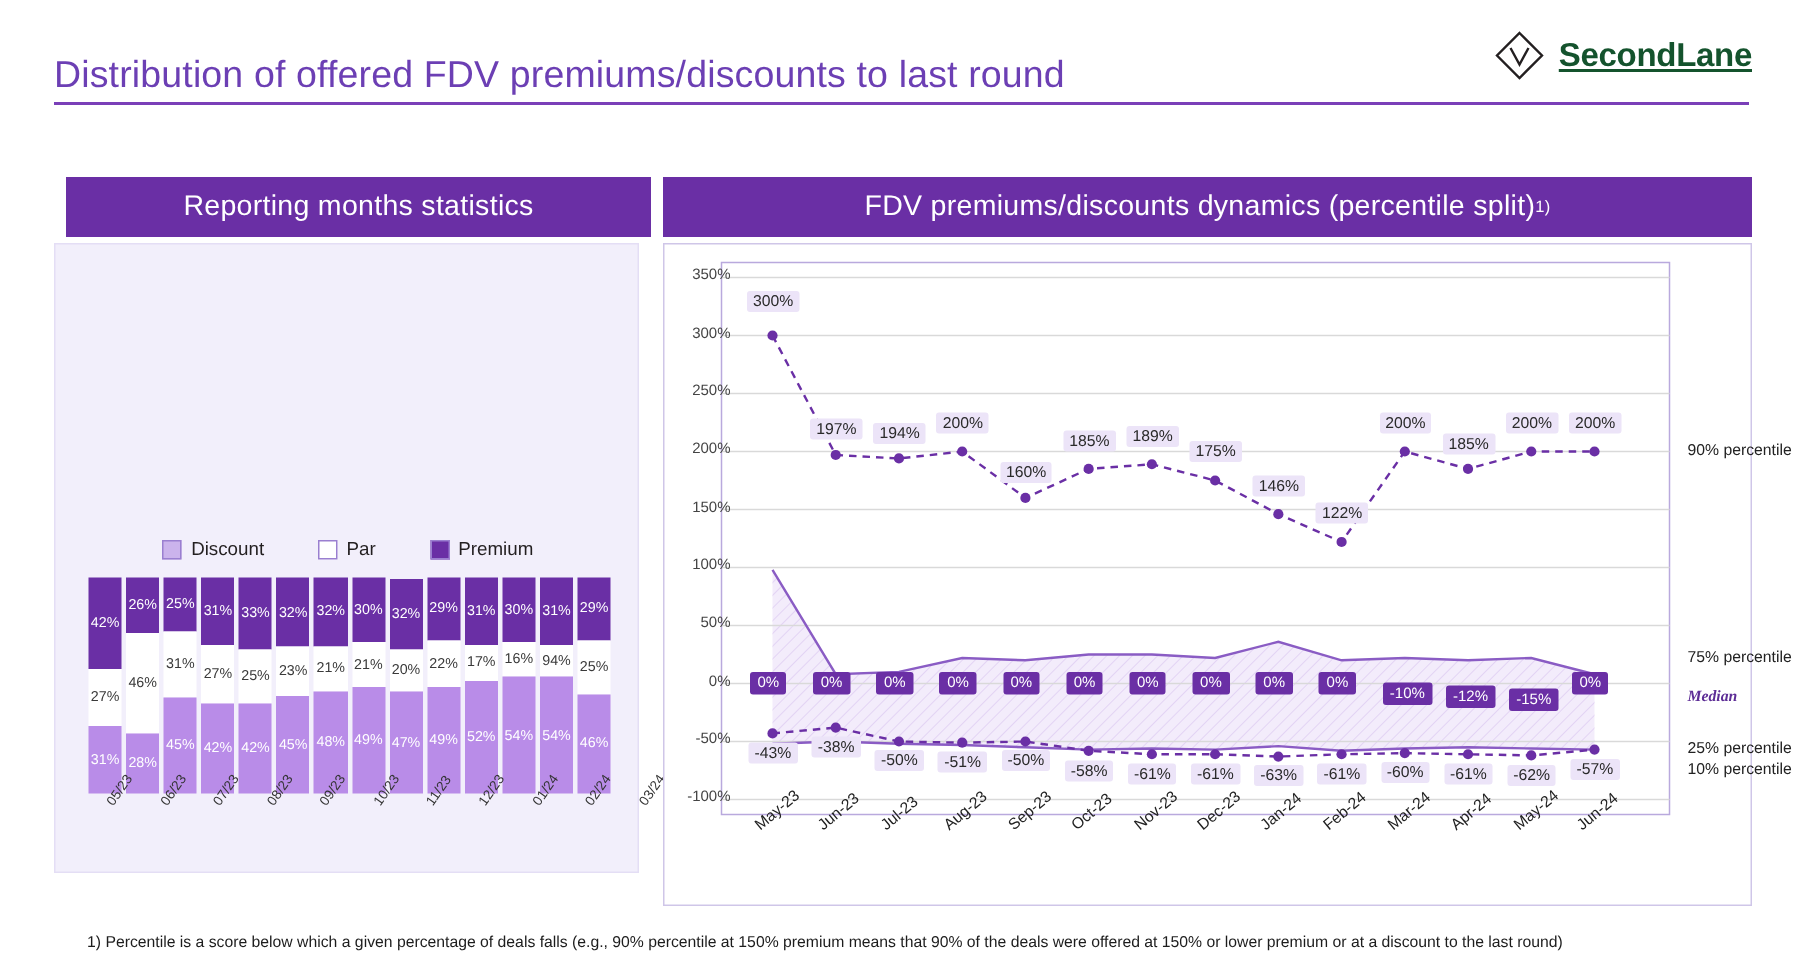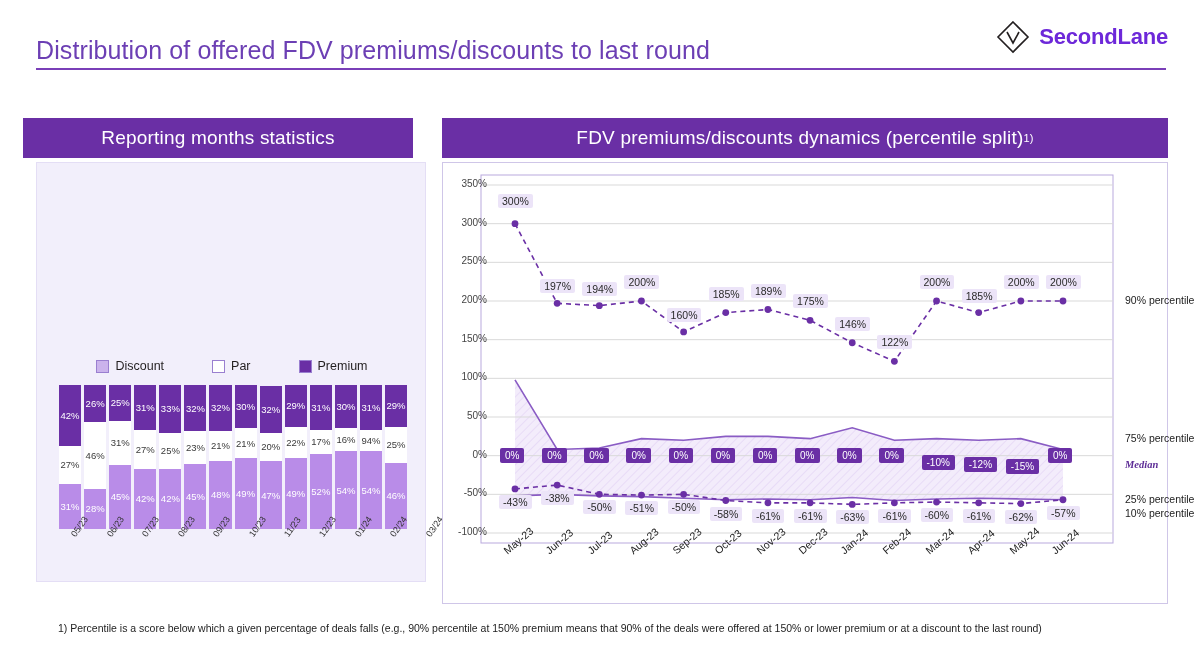--- a/index.html
+++ b/index.html
@@ -23,47 +23,47 @@
   }
   .hrule {
     position: absolute; left: 36px; top: 68px; width: 1130px; height: 2px;
     background: #7a3fb8;
   }
   .logo-wrap {
     position: absolute; right: 32px; top: 20px;
     display: flex; align-items: center; gap: 9px;
   }
   .logo-mark { width: 34px; height: 34px; }
-  .logo-text { font-size: 22px; font-weight: bold; color: #6d28d9; letter-spacing:-0.2px;}
+  .logo-text { font-size: 22px; font-weight: bold; color: #14532d; letter-spacing:-0.2px;text-decoration:underline;}
   
   .panel-head {
     position: absolute; background: #6a2fa5; color: #fff;
     display: flex; align-items: center; justify-content: center;
     font-size: 19px; letter-spacing: 0.2px;
   }
-  #left-head { left: 23px; top: 118px; width: 390px; height: 40px; }
+  #left-head { left: 44px; top: 118px; width: 390px; height: 40px; }
   #right-head { left: 442px; top: 118px; width: 726px; height: 40px; }
   .sup { font-size: 11px; vertical-align: super; }
   
   .left-panel {
     position: absolute; left: 36px; top: 162px; width: 390px; height: 420px;
     background: #f2effb; border: 1px solid #e4def5;
   }
   ul.bullets { margin: 0; padding: 16px 18px 0 30px; list-style: none; }
   ul.bullets li {
     position: relative; font-size: 15.5px; line-height: 1.42; color: #1d1d1d;
     margin-bottom: 14px; padding-left: 2px;
   }
   ul.bullets li:before {
     content: "•"; position: absolute; left: -14px; top: -1px;
     color: #4a4a4a; font-size: 16px;
   }
   .legend {
     position: absolute; left: 0; top: 196px; width: 390px;
-    display: flex; justify-content: center; gap: 48px; font-size: 12.5px;
+    display: flex; justify-content: center; gap: 36px; font-size: 12.5px;
   }
   .legend .item { display: flex; align-items: center; gap: 6px; }
   .sw { width: 13px; height: 13px; display: inline-block; border: 1px solid #9a7fd0;}
   .sw.discount { background: #cbb3ec; }
   .sw.par { background: #ffffff; }
   .sw.premium { background: #6a2fa5; }
   
   .bars {
     position: absolute; left: 22px; top: 222px; width: 348px; height: 144px;
     display: flex; align-items: flex-end; gap: 3px;

